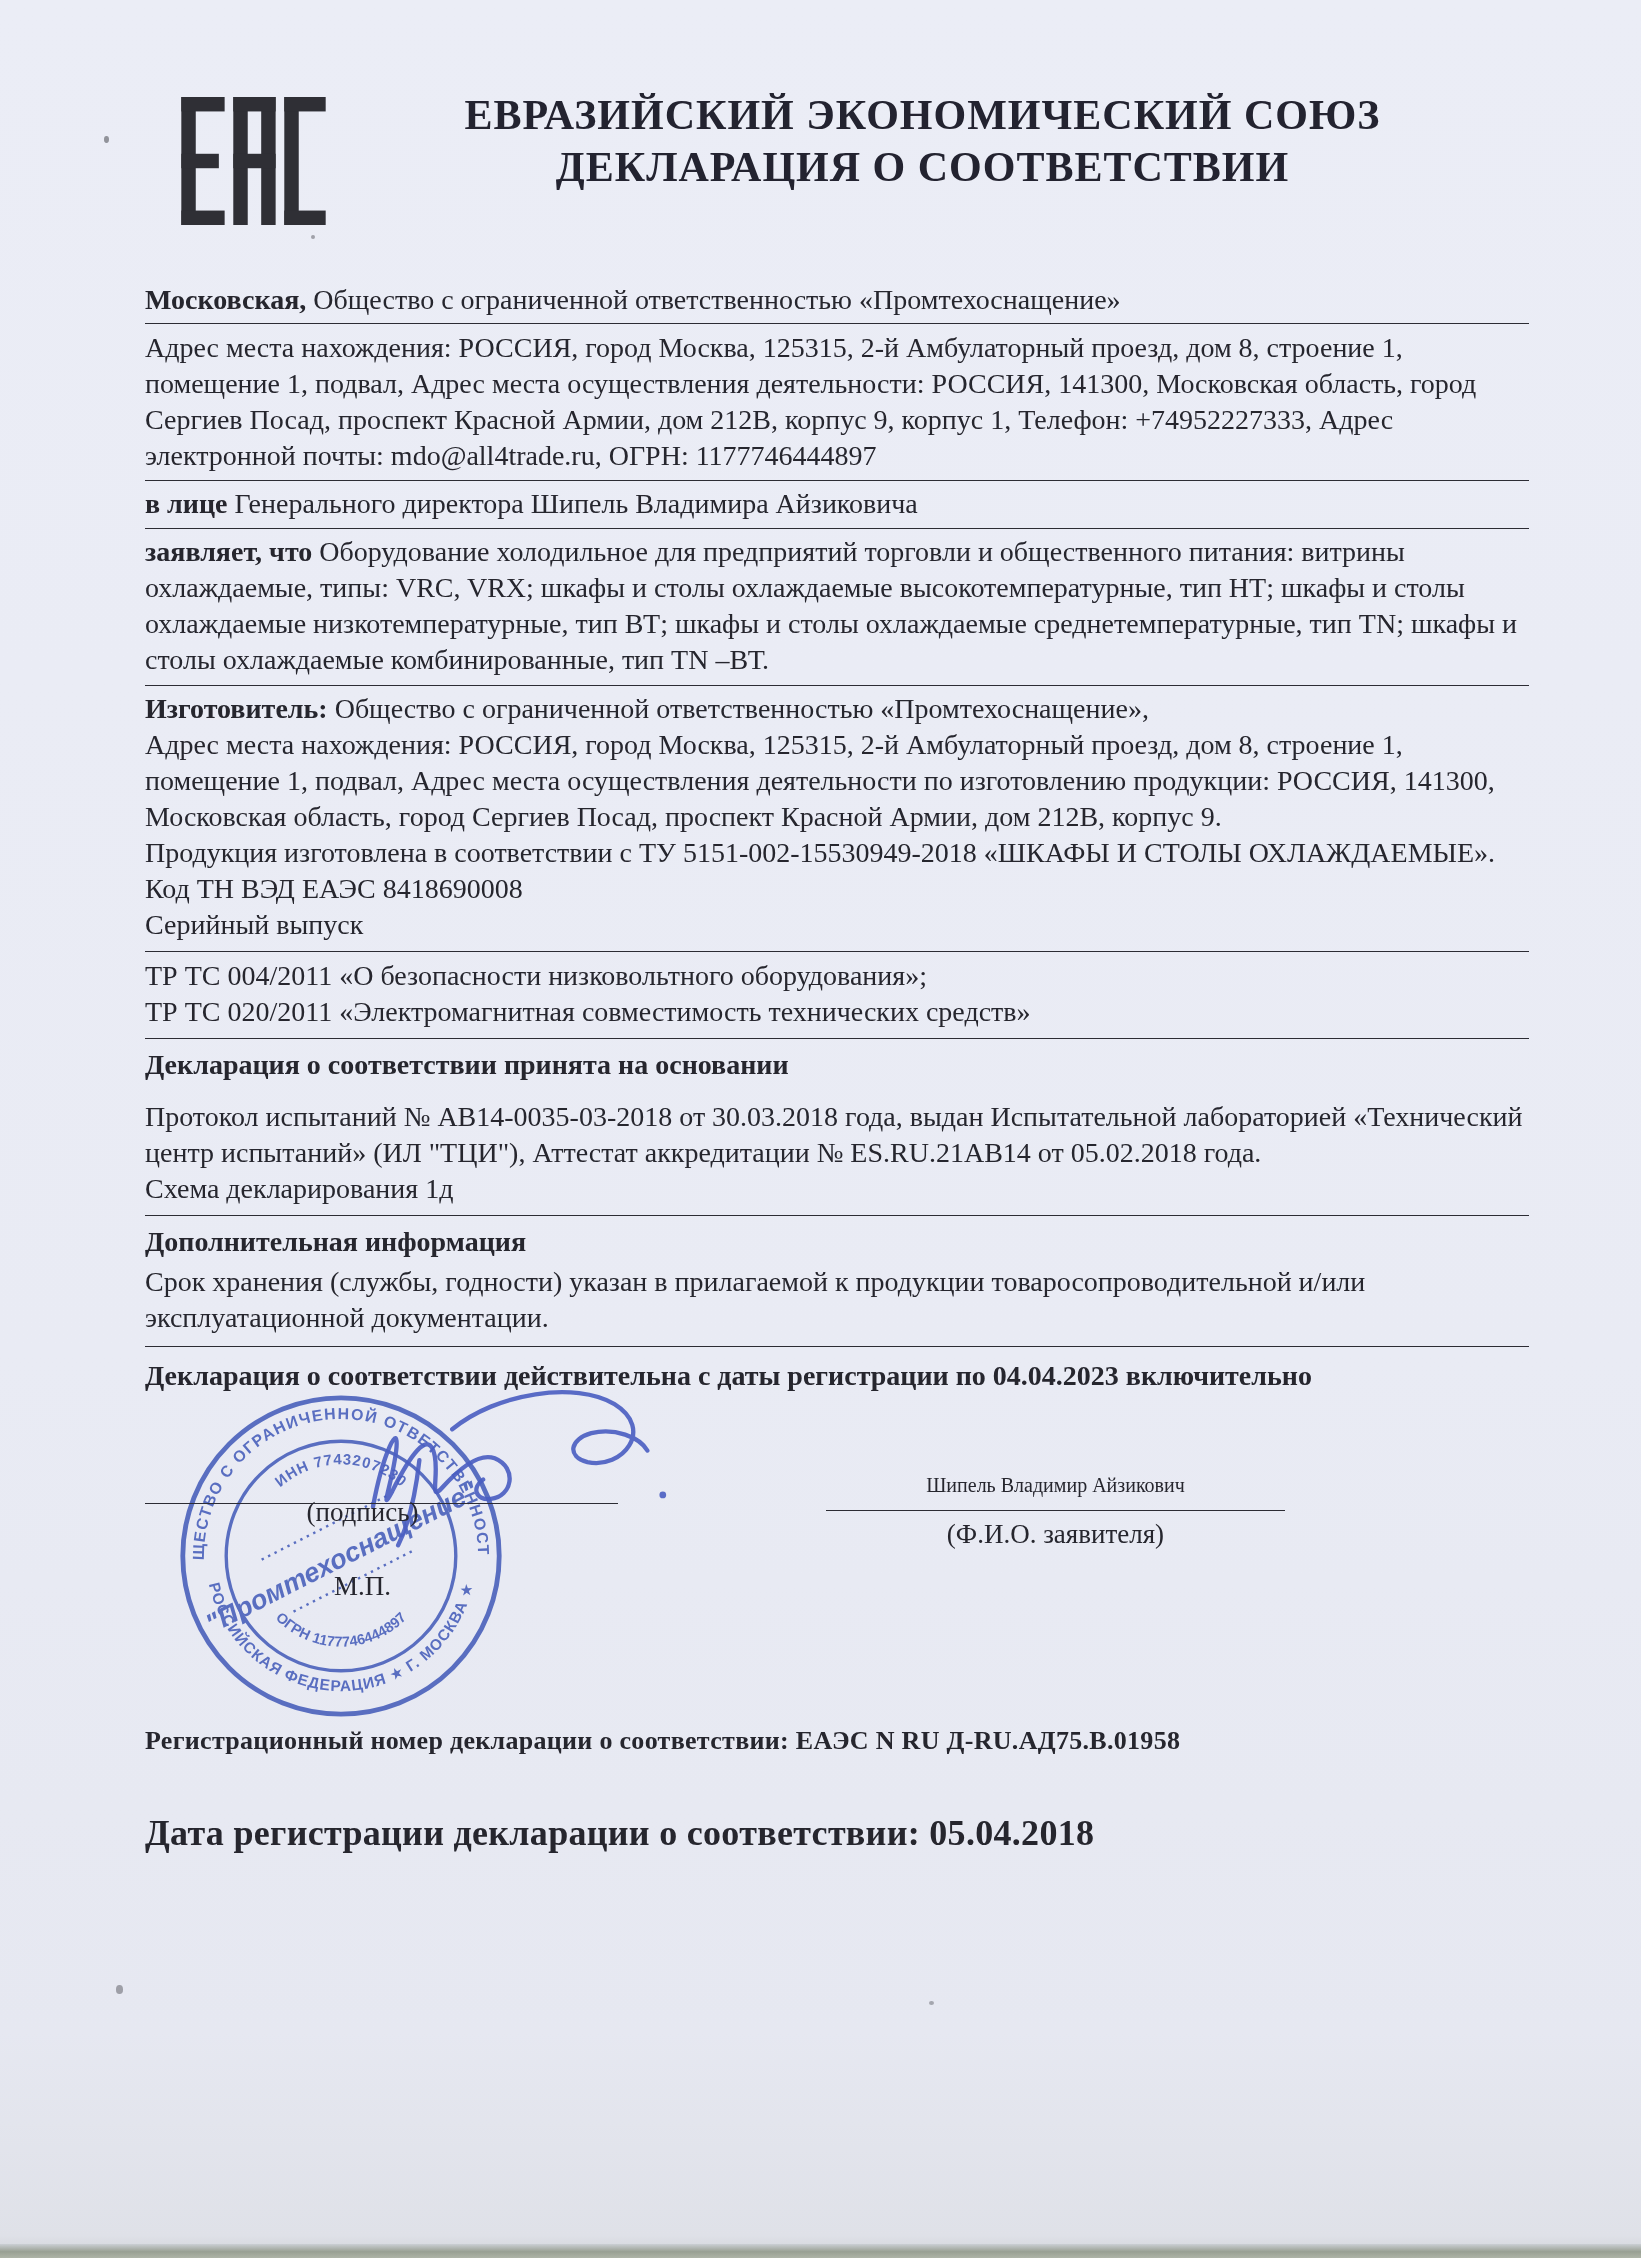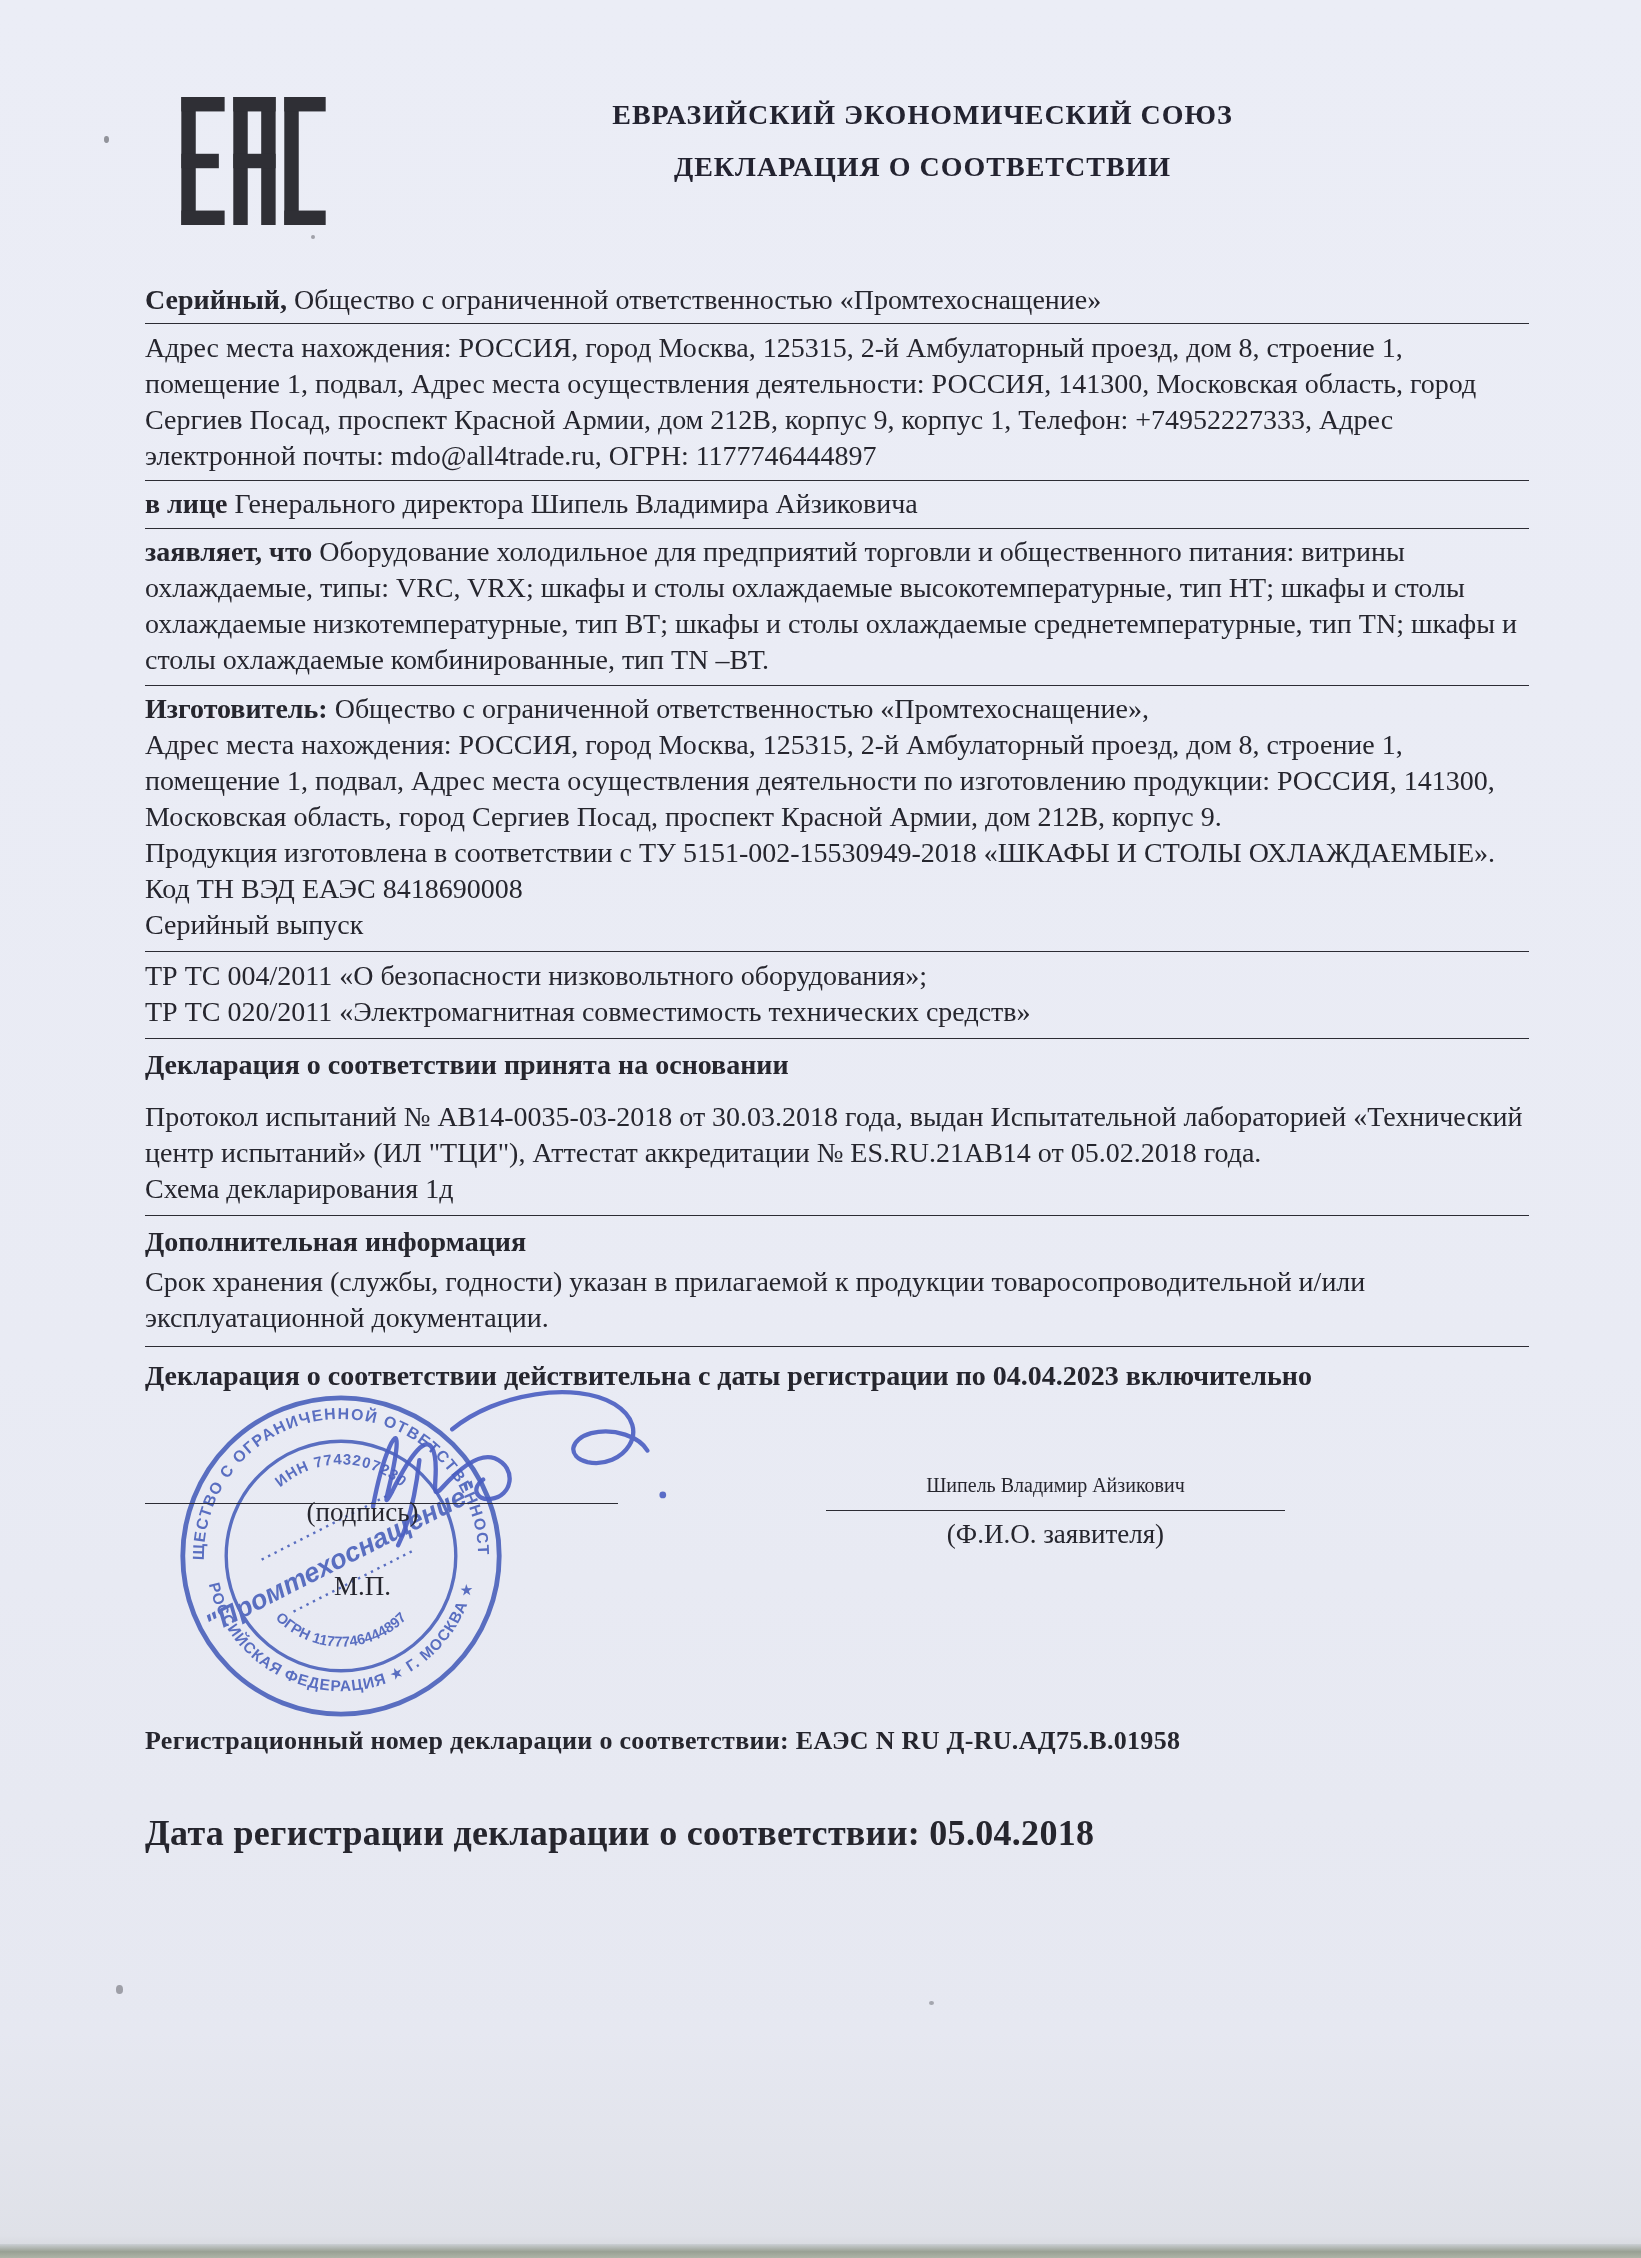--- a/index.html
+++ b/index.html
@@ -5,21 +5,21 @@
   html,body{margin:0;padding:0;background:#777;}
   .page{
     position:relative;width:1641px;height:2258px;margin:0 auto;overflow:hidden;
     background:linear-gradient(180deg,#ebedf6 0%,#e9ebf4 60%,#e6e8f1 90%,#dfe1e8 99%,#cfd2d6 100%);
     font-family:"Liberation Serif","DejaVu Serif",serif;color:#26262e;
   }
   p{margin:0;}
   .lbl{font-weight:bold;}
   .eac-logo{position:absolute;left:181px;top:97px;}
   .titles{position:absolute;left:319px;top:89px;width:1207px;text-align:center;
-          font-weight:bold;font-size:28px;line-height:52px;letter-spacing:1px;color:#232330;}
+          font-weight:bold;font-size:42px;line-height:52px;letter-spacing:1px;color:#232330;}
   .content{position:absolute;left:145px;top:282px;width:1384px;font-size:28px;line-height:36px;}
   .sec{border-bottom:1.9px solid #2c2c34;}
   .s-applicant{padding-bottom:4.8px;}
   .s-address{padding-top:5.8px;padding-bottom:6.8px;}
   .s-vlice{padding-top:4.8px;padding-bottom:5.8px;}
   .s-declares{padding-top:4.8px;padding-bottom:7.7px;}
   .s-manufacturer{padding-top:4.8px;padding-bottom:7.7px;}
   .s-req{padding-top:5.8px;padding-bottom:8.7px;}
   .s-req .hd{margin-bottom:4.8px;}
   .s-basis{padding-top:7.7px;padding-bottom:8.7px;}
@@ -62,21 +62,21 @@
   </svg>
 
   <div class="titles">
     <div>ЕВРАЗИЙСКИЙ ЭКОНОМИЧЕСКИЙ СОЮЗ</div>
     <div>ДЕКЛАРАЦИЯ О СООТВЕТСТВИИ</div>
   </div>
 
   <div class="content">
 
     <div class="sec s-applicant">
-      <p><span class="lbl">Серийный,</span> <span>Общество с ограниченной ответственностью «Промтехоснащение»</span></p>
+      <p><span class="lbl">Московская,</span> <span>Общество с ограниченной ответственностью «Промтехоснащение»</span></p>
     </div>
 
     <div class="sec s-address">
       <p>Адрес места нахождения: РОССИЯ, город Москва, 125315, 2-й Амбулаторный проезд, дом 8, строение 1, помещение 1, подвал, Адрес места осуществления деятельности: РОССИЯ, 141300, Московская область, город Сергиев Посад, проспект Красной Армии, дом 212В, корпус 9, корпус 1, Телефон: +74952227333, Адрес электронной почты: mdo@all4trade.ru, ОГРН: 1177746444897</p>
     </div>
 
     <div class="sec s-vlice">
       <p><span class="lbl">в лице</span> <span>Генерального директора Шипель Владимира Айзиковича</span></p>
     </div>
 

